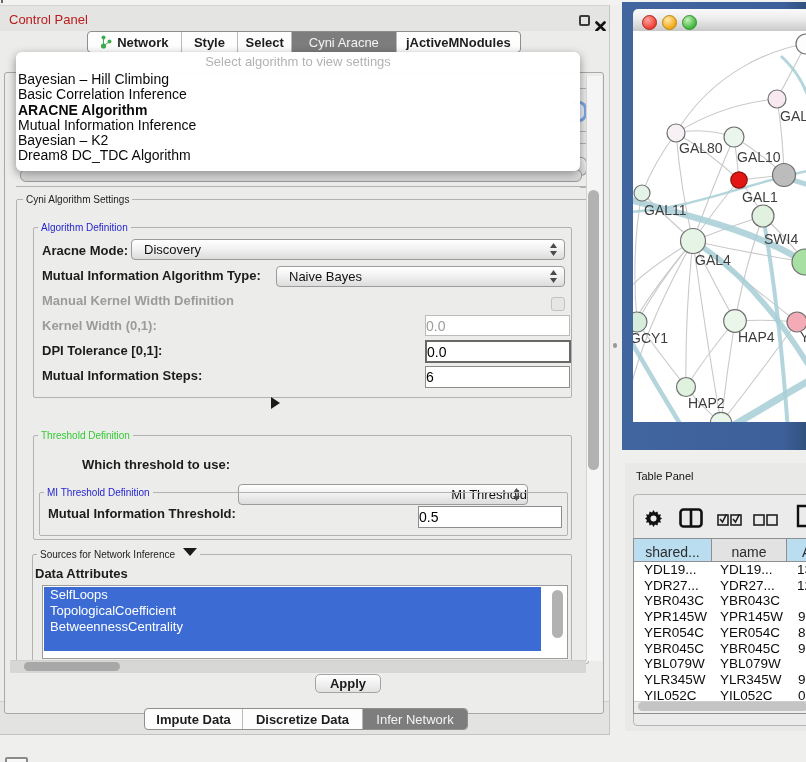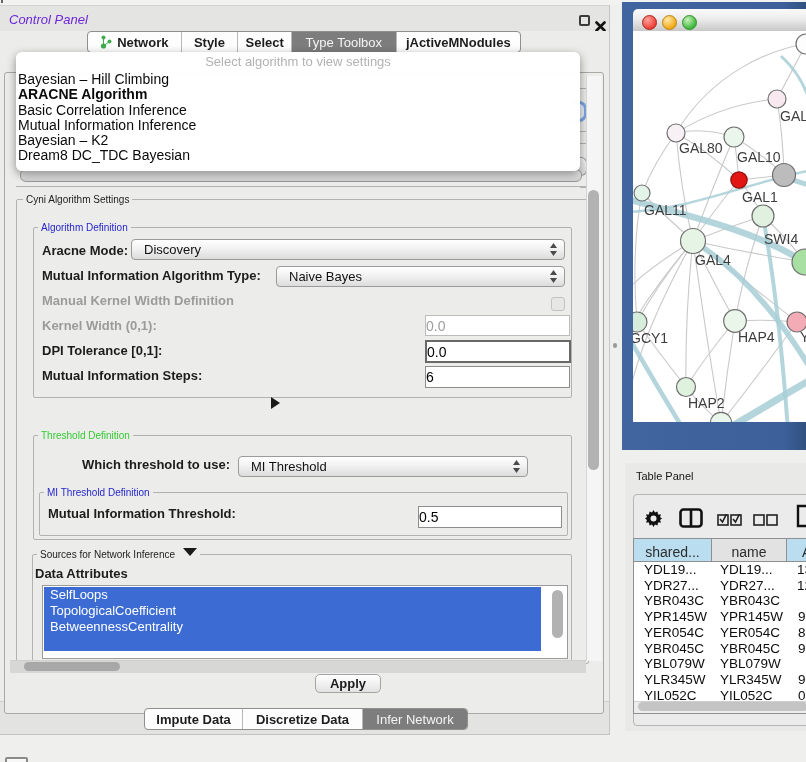--- a/index.html
+++ b/index.html
@@ -2,21 +2,21 @@
 <html><head>
 <meta charset="utf-8">
 <style>
 html,body{margin:0;padding:0;}
 body{width:806px;height:762px;overflow:hidden;position:relative;background:#efefee;
   font-family:"Liberation Sans",sans-serif;-webkit-font-smoothing:antialiased;}
 .abs{position:absolute;}
 
 #cp{left:0;top:0px;width:610px;height:734px;background:none;}
 #cp-title{left:0;top:5px;width:610px;height:26px;background:#e4e4e2;border-top:1px solid #d2d2d0;}
-#cp-title .t{left:9px;top:6px;font-size:13px;color:#6d28d9;font-style:italic;}
+#cp-title .t{left:9px;top:6px;font-size:13px;color:#b91c1c;}
 #cp-sq{left:579px;top:9px;width:7px;height:7px;border:2px solid #3a3a3a;border-radius:2px;}
 #cp-x{left:595px;top:15px;}
 #cp-content{left:0;top:31px;width:610px;height:670px;background:#ececea;}
 #cp-footer{left:0;top:701px;width:610px;height:32px;background:#e3e3e1;border-top:1px solid #d0d0ce;border-bottom:1px solid #c2c2c0;}
 
 #panelA{left:4px;top:72px;width:598px;height:640px;border:1px solid #a8a8a6;border-radius:3px;background:#ececea;}
 
 .seg{display:flex;border:1px solid #8f8f8f;border-radius:4px;background:#fdfdfd;overflow:hidden;height:20px;}
 .seg .s{font-size:13px;font-weight:700;color:#1d1d1d;display:flex;align-items:center;justify-content:center;border-right:1px solid #b9b9b9;}
 .seg .s:last-child{border-right:none;}
@@ -86,33 +86,33 @@
 
  <div class="seg abs" style="left:87px;top:31px;width:432px;">
    <div class="s" style="width:93px;"><svg width="13" height="14" viewBox="0 0 13 14" style="margin-right:4px">
           <circle cx="3.5" cy="2.5" r="2" fill="#3faa4e"></circle>
           <circle cx="3.5" cy="11" r="2.6" fill="#3faa4e"></circle>
           <circle cx="9.5" cy="6.5" r="2" fill="#3faa4e"></circle>
           <path d="M3.5 2.5 L3.5 11 M3.5 11 L9.5 6.5" stroke="#3faa4e" stroke-width="1"></path>
         </svg>Network</div>
    <div class="s" style="width:56px;">Style</div>
    <div class="s" style="width:53px;">Select</div>
-   <div class="s sel" style="width:104px;">Type Toolbox</div>
+   <div class="s sel" style="width:104px;">Cyni Aracne</div>
    <div class="s" style="width:124px;">jActiveMNodules</div>
  </div>
 
  <div id="popup" class="abs">
    <div class="hint">Select algorithm to view settings</div>
    <ul>
      <li>Bayesian – Hill Climbing</li>
+     <li>Basic Correlation Inference</li>
      <li style="font-weight:700">ARACNE Algorithm</li>
-     <li>Basic Correlation Inference</li>
      <li>Mutual Information Inference</li>
      <li>Bayesian – K2</li>
-     <li>Dream8 DC_TDC Bayesian</li>
+     <li>Dream8 DC_TDC Algorithm</li>
    </ul>
  </div>
 
  <div class="grp abs" style="left:16px;top:199px;width:571px;height:463px;">
    <div class="gt" style="left:6px;color:#1d1d1d;">Cyni Algorithm Settings</div>
  </div>
 
  <div class="grp abs" style="left:33px;top:227px;width:537px;height:169px;">
    <div class="gt" style="left:4px;color:#2525cf;">Algorithm Definition</div>
  </div>
@@ -139,21 +139,21 @@
  <div class="lbl" style="left:42px;top:368px;">Mutual Information Steps:</div>
  <div class="fld" style="left:425px;top:366px;width:137px;height:20px;border:1px solid #8d8d8b;color:#000;">6</div>
  <svg class="abs" style="left:271px;top:397px;" width="9" height="12" viewBox="0 0 9 12">
       <path d="M0 0 L9 6 L0 12 Z" fill="#1a1a1a"></path>
     </svg>
 
  <div class="grp abs" style="left:33px;top:435px;width:537px;height:103px;">
    <div class="gt" style="left:4px;color:#33cc33;">Threshold Definition</div>
  </div>
  <div class="lbl" style="left:82px;top:457px;">Which threshold to use:</div>
- <div class="combo" style="left:238px;top:456px;width:276px;">MI Threshold
+ <div class="combo" style="left:238px;top:484px;width:276px;text-align:right;">MI Threshold
    <svg class="carr" viewBox="0 0 7 13">
         <path d="M3.5 0 L7 5 L0 5 Z" fill="#4a4a4a"></path>
         <path d="M3.5 13 L7 8 L0 8 Z" fill="#4a4a4a"></path>
       </svg>
  </div>
  <div class="grp abs" style="left:39px;top:492px;width:527px;height:42px;">
    <div class="gt" style="left:4px;color:#2525cf;">MI Threshold Definition</div>
  </div>
  <div class="lbl" style="left:48px;top:506px;">Mutual Information Threshold:</div>
  <div class="fld" style="left:418px;top:506px;width:136px;height:20px;border:1px solid #8d8d8b;color:#000;">0.5</div>

